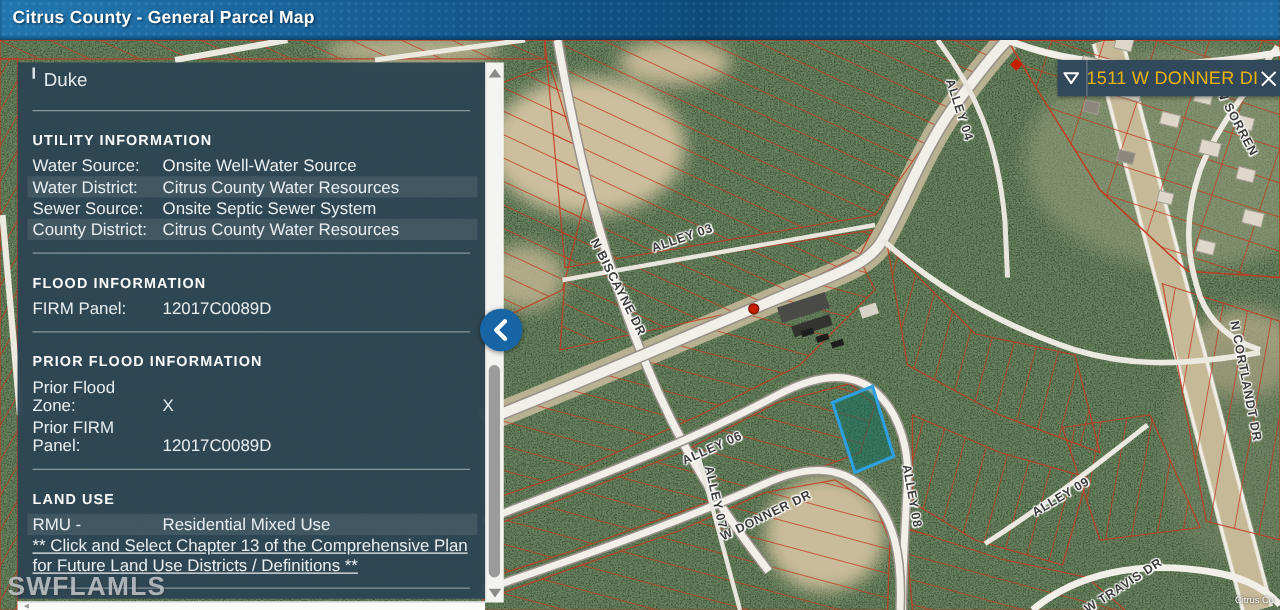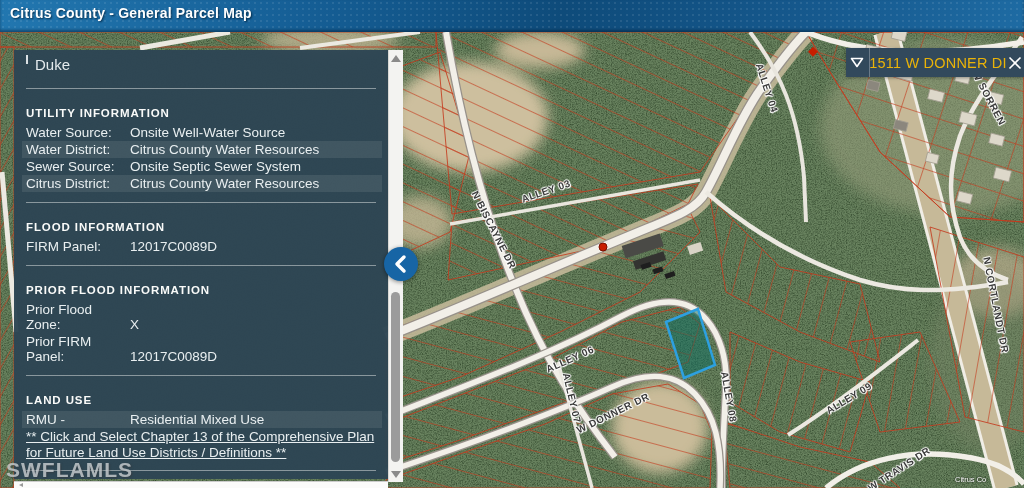--- a/index.html
+++ b/index.html
@@ -15,21 +15,21 @@
     background-size:6px 6px;pointer-events:none;}
   #header .title{padding:5px 0 0 10px;font-size:14px;font-weight:bold;color:#fff;
     text-shadow:1px 1px 2px #052c4a;letter-spacing:.2px;}
 
   
   #map{position:absolute;left:0;top:32px;width:1024px;height:456px;z-index:0;}
   #map svg{position:absolute;left:0;top:0;}
   .street{position:absolute;font-size:10px;font-weight:bold;color:#3b3b3b;
     letter-spacing:.6px;white-space:nowrap;
     text-shadow:-1px 0 1px #fff,1px 0 1px #fff,0 -1px 1px #fff,0 1px 1px #fff,1px 1px 1px #fff;}
-  #attribution{position:absolute;left:955px;top:443px;font-size:7.5px;color:#fff;
+  #attribution{position:absolute;left:988px;top:443px;font-size:7.5px;color:#fff;
     text-shadow:0 0 2px #000;white-space:nowrap;}
 
   .pline{stroke:var(--parcel-red,#c43b1e);stroke-width:1.3;}
   .pfill{stroke:var(--parcel-red,#c43b1e);stroke-width:1;fill-opacity:.95;stroke-opacity:.85;}
 
   
   #panel{position:absolute;left:14px;top:50px;width:374px;height:429px;z-index:2;
     background:var(--panel-bg,#2e4654);opacity:.97;color:#eef3f6;overflow:hidden;
     padding:6px 6px 0 12px;box-sizing:border-box;}
   #duke-row{font-size:15px;height:22px;color:#e9eff3;}
@@ -220,21 +220,21 @@
   </div>
 
   <div id="panel">
     <div id="duke-row"><span class="cut-tick"></span><span>Duke</span></div>
     <div id="sections">
         <div class="sec">
           <div class="sec-title">UTILITY INFORMATION</div>
           <div class="row"><span class="lbl">Water Source:</span><span class="val">Onsite Well-Water Source</span></div>
           <div class="row hl"><span class="lbl">Water District:</span><span class="val">Citrus County Water Resources</span></div>
           <div class="row"><span class="lbl">Sewer Source:</span><span class="val">Onsite Septic Sewer System</span></div>
-          <div class="row hl"><span class="lbl">Citrus District:</span><span class="val">Citrus County Water Resources</span></div>
+          <div class="row hl"><span class="lbl">County District:</span><span class="val">Citrus County Water Resources</span></div>
         </div>
         <div class="sec">
           <div class="sec-title">FLOOD INFORMATION</div>
           <div class="row"><span class="lbl">FIRM Panel:</span><span class="val">12017C0089D</span></div>
         </div>
         <div class="sec">
           <div class="sec-title">PRIOR FLOOD INFORMATION</div>
           <div class="row"><span class="lbl">Prior Flood Zone:</span><span class="val">X</span></div>
           <div class="row"><span class="lbl">Prior FIRM Panel:</span><span class="val">12017C0089D</span></div>
         </div>

